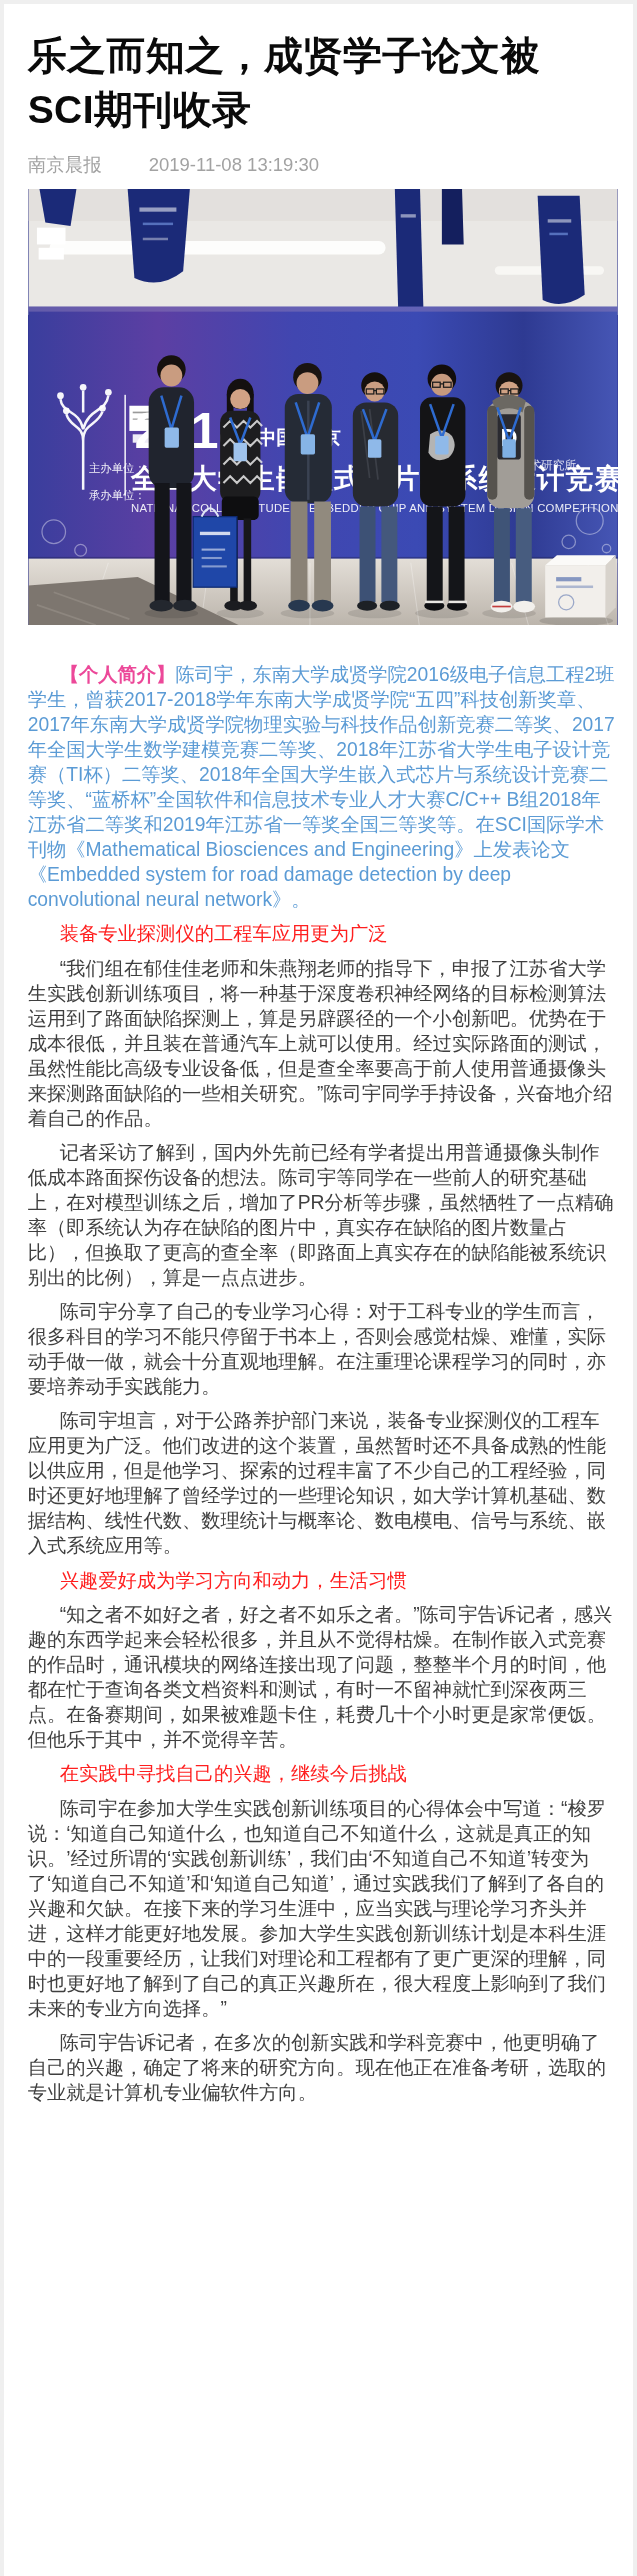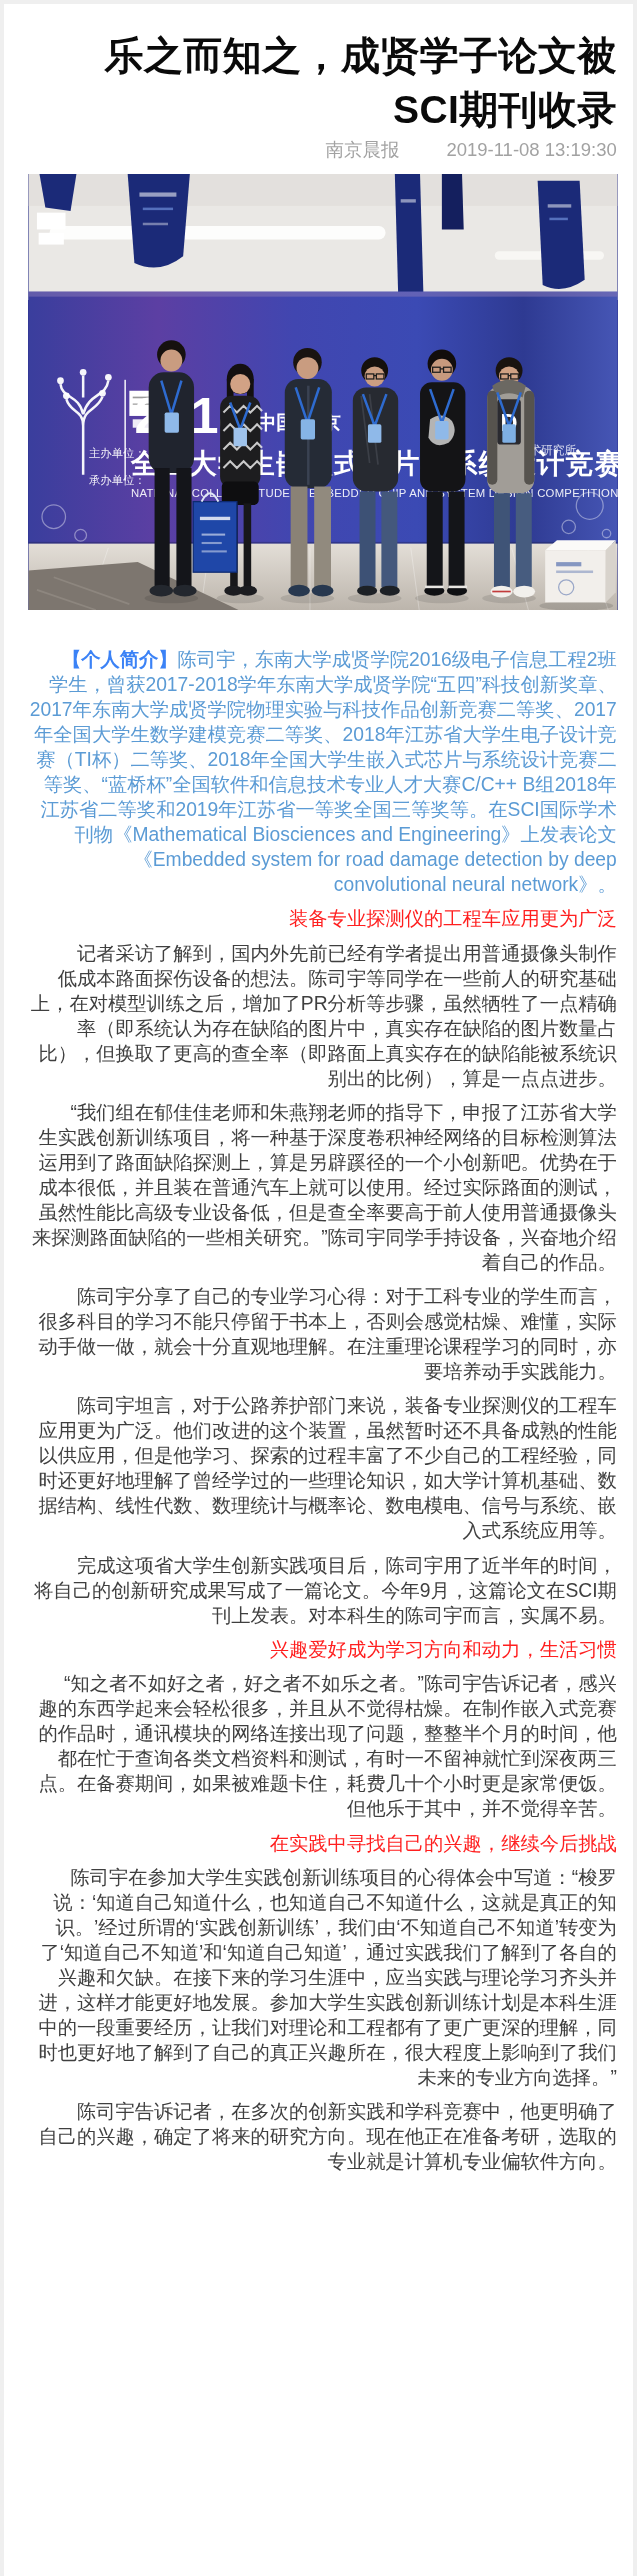--- a/index.html
+++ b/index.html
@@ -1,28 +1,28 @@
 <!DOCTYPE html>
 <html lang="zh" style="--blue: #5b9bd5; --red: #ff1f1f;font-size:13.5px"><head>
 <meta charset="utf-8">
 <style>
   html,body{margin:0;padding:0;background:#efefef;}
   body{width:637px;font-family:"Liberation Sans","DejaVu Sans",sans-serif;}
-  .card{margin:4.2px 4.2px 0 4.2px;background:#ffffff;min-height:2572px;text-align:right;}
+  .card{margin:4.2px 4.2px 0 4.2px;background:#ffffff;min-height:2572px;}
   .content{padding:0 16px 0 23.5px;}
   h1.title{margin:0;padding-top:25px;font-size:39px;line-height:54px;font-weight:700;color:#0a0a0a;letter-spacing:0.4px;}
   h1.title span{display:block;}
-  .byline{margin-top:0;font-size:18.5px;line-height:25px;color:#a2a2a2;}
+  .byline{margin-top:15px;font-size:18.5px;line-height:25px;color:#a2a2a2;}
   .byline .date{margin-left:47px;}
   .photo-wrap{margin-top:11.8px;width:590px;height:436px;overflow:hidden;background:#2c3390;}
   .article{margin-top:37px;font-size:19.3px;line-height:25px;color:#3f3f3f;}
   .article p,.article h2{margin:9.3px 0;padding:0;text-indent:32px;font-weight:400;}
   .article h2{font-size:19.3px;color:var(--red,#ff1f1f);}
   .article .blue{color:var(--blue,#5b9bd5);}
-  .article .intro-label{color:#3b82f6;font-weight:700;}
+  .article .intro-label{color:#ec4899;font-weight:700;}
   svg text{font-family:"Liberation Sans","DejaVu Sans",sans-serif;}
 </style>
 </head>
 <body>
 
 <div class="card">
   <div class="content">
 
     <h1 class="title">
       <span>乐之而知之，成贤学子论文被</span>
@@ -253,25 +253,24 @@
             <rect x="206" y="448" width="30" height="2.5" fill="#ffffff" opacity="0.45"></rect>
           </g>
         </g>
       </svg>
     </div>
 
     <div class="article">
       <p><span class="intro-label">【个人简介】</span><span class="blue">陈司宇，东南大学成贤学院2016级电子信息工程2班学生，曾获2017-2018学年东南大学成贤学院“五四”科技创新奖章、2017年东南大学成贤学院物理实验与科技作品创新竞赛二等奖、2017年全国大学生数学建模竞赛二等奖、2018年江苏省大学生电子设计竞赛（TI杯）二等奖、2018年全国大学生嵌入式芯片与系统设计竞赛二等奖、“蓝桥杯”全国软件和信息技术专业人才大赛C/C++ B组2018年江苏省二等奖和2019年江苏省一等奖全国三等奖等。在SCI国际学术刊物《Mathematical Biosciences and Engineering》上发表论文《Embedded system for road damage detection by deep convolutional neural network》。</span></p>
 
       <h2>装备专业探测仪的工程车应用更为广泛</h2>
+      <p>“我们组在郁佳佳老师和朱燕翔老师的指导下，申报了江苏省大学生实践创新训练项目，将一种基于深度卷积神经网络的目标检测算法运用到了路面缺陷探测上，算是另辟蹊径的一个小创新吧。优势在于成本很低，并且装在普通汽车上就可以使用。经过实际路面的测试，虽然性能比高级专业设备低，但是查全率要高于前人使用普通摄像头来探测路面缺陷的一些相关研究。”陈司宇同学手持设备，兴奋地介绍着自己的作品。</p>
       <p>记者采访了解到，国内外先前已经有学者提出用普通摄像头制作低成本路面探伤设备的想法。陈司宇等同学在一些前人的研究基础上，在对模型训练之后，增加了PR分析等步骤，虽然牺牲了一点精确率（即系统认为存在缺陷的图片中，真实存在缺陷的图片数量占比），但换取了更高的查全率（即路面上真实存在的缺陷能被系统识别出的比例），算是一点点进步。</p>
-      <p>“我们组在郁佳佳老师和朱燕翔老师的指导下，申报了江苏省大学生实践创新训练项目，将一种基于深度卷积神经网络的目标检测算法运用到了路面缺陷探测上，算是另辟蹊径的一个小创新吧。优势在于成本很低，并且装在普通汽车上就可以使用。经过实际路面的测试，虽然性能比高级专业设备低，但是查全率要高于前人使用普通摄像头来探测路面缺陷的一些相关研究。”陈司宇同学手持设备，兴奋地介绍着自己的作品。</p>
       <p>陈司宇分享了自己的专业学习心得：对于工科专业的学生而言，很多科目的学习不能只停留于书本上，否则会感觉枯燥、难懂，实际动手做一做，就会十分直观地理解。在注重理论课程学习的同时，亦要培养动手实践能力。</p>
       <p>陈司宇坦言，对于公路养护部门来说，装备专业探测仪的工程车应用更为广泛。他们改进的这个装置，虽然暂时还不具备成熟的性能以供应用，但是他学习、探索的过程丰富了不少自己的工程经验，同时还更好地理解了曾经学过的一些理论知识，如大学计算机基础、数据结构、线性代数、数理统计与概率论、数电模电、信号与系统、嵌入式系统应用等。</p>
-      <p>完成这项省大学生创新实践项目后，陈司宇用了近半年的时间，将自己的创新研究成果写成了一篇论文。今年9月，这篇论文在SCI期刊上发表。对本科生的陈司宇而言，实属不易。</p>
       <h2>兴趣爱好成为学习方向和动力，生活习惯</h2>
       <p>“知之者不如好之者，好之者不如乐之者。”陈司宇告诉记者，感兴趣的东西学起来会轻松很多，并且从不觉得枯燥。在制作嵌入式竞赛的作品时，通讯模块的网络连接出现了问题，整整半个月的时间，他都在忙于查询各类文档资料和测试，有时一不留神就忙到深夜两三点。在备赛期间，如果被难题卡住，耗费几十个小时更是家常便饭。但他乐于其中，并不觉得辛苦。</p>
       <h2>在实践中寻找自己的兴趣，继续今后挑战</h2>
       <p>陈司宇在参加大学生实践创新训练项目的心得体会中写道：“梭罗说：‘知道自己知道什么，也知道自己不知道什么，这就是真正的知识。’经过所谓的‘实践创新训练’，我们由‘不知道自己不知道’转变为了‘知道自己不知道’和‘知道自己知道’，通过实践我们了解到了各自的兴趣和欠缺。在接下来的学习生涯中，应当实践与理论学习齐头并进，这样才能更好地发展。参加大学生实践创新训练计划是本科生涯中的一段重要经历，让我们对理论和工程都有了更广更深的理解，同时也更好地了解到了自己的真正兴趣所在，很大程度上影响到了我们未来的专业方向选择。”</p>
       <p>陈司宇告诉记者，在多次的创新实践和学科竞赛中，他更明确了自己的兴趣，确定了将来的研究方向。现在他正在准备考研，选取的专业就是计算机专业偏软件方向。</p>
 
     </div>
 
   </div>
 </div>

